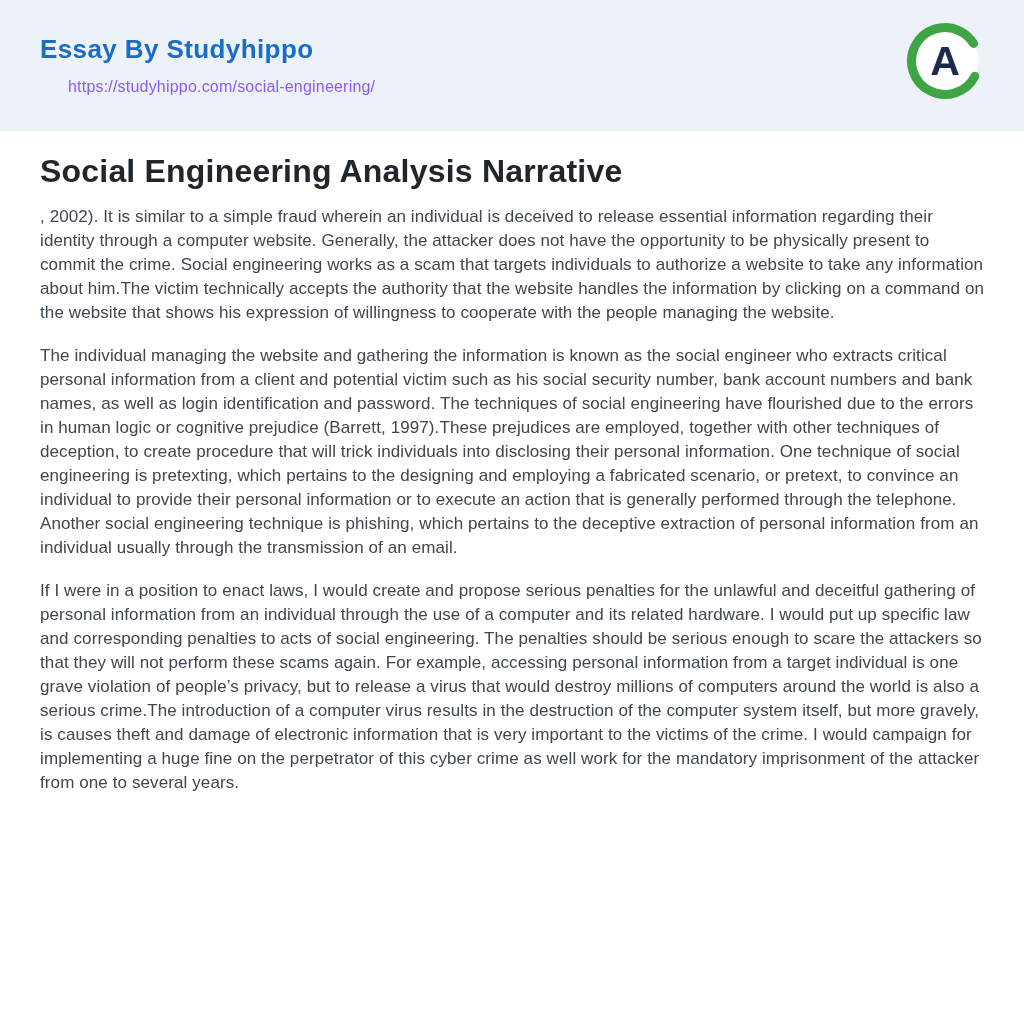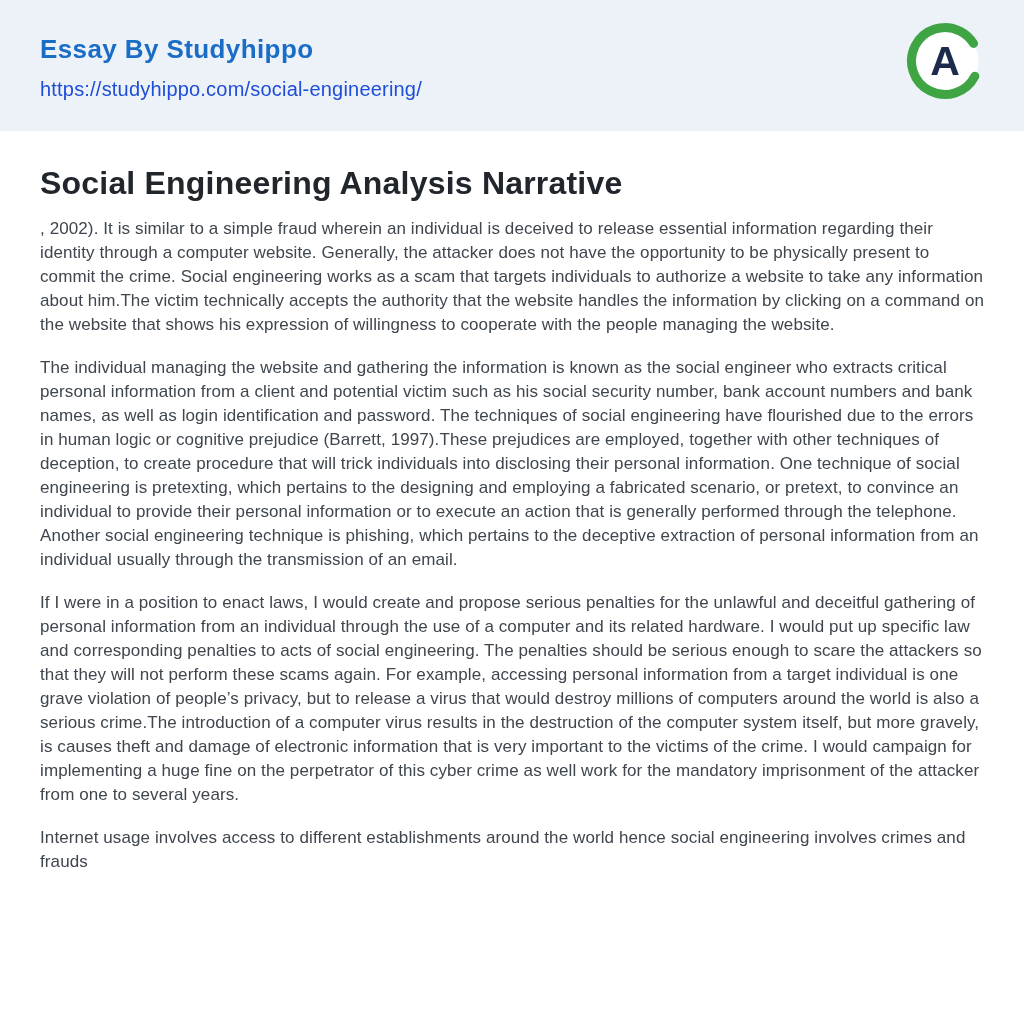--- a/index.html
+++ b/index.html
@@ -22,41 +22,42 @@
     display:inline-block;
     font-size:26px;
     font-weight:700;
     color:#1a6dc6;
     text-decoration:none;
     letter-spacing:0.4px;
   }
   .site-url {
     display:block;
     margin-top:13px;
-    font-size:20px;
-    color:#1d4ed8;
+    font-size:16px;
+    color:#8b5cf6;
     text-decoration:none;
     letter-spacing:0.2px;
+    margin-left:28px;
   }
   .logo {
     position:absolute;
     top:22px;
     right:40px;
     width:78px;
     height:78px;
   }
   main {
     padding:20px 40px 0;
   }
   h1 {
     font-size:32px;
     font-weight:700;
     color:#21262d;
     letter-spacing:0.2px;
-    margin:14px 0 15px;
+    margin:2px 0 15px;
   }
   p {
     font-size:17px;
     line-height:24px;
     letter-spacing:0.1px;
     margin-bottom:19px;
     color:#3f464e;
   }
 </style>
 </head>
@@ -72,14 +73,13 @@
       <text x="39" y="53" text-anchor="middle" font-family="Liberation Sans, sans-serif" font-size="41" font-weight="bold" fill="#1c2b4d">A</text>
     </svg>
   </div>
 </header>
 
 <main>
   <h1>Social Engineering Analysis Narrative</h1>
   <p>, 2002). It is similar to a simple fraud wherein an individual is deceived to release essential information regarding their identity through a computer website. Generally, the attacker does not have the opportunity to be physically present to commit the crime. Social engineering works as a scam that targets individuals to authorize a website to take any information about him.The victim technically accepts the authority that the website handles the information by clicking on a command on the website that shows his expression of willingness to cooperate with the people managing the website.</p>
   <p>The individual managing the website and gathering the information is known as the social engineer who extracts critical personal information from a client and potential victim such as his social security number, bank account numbers and bank names, as well as login identification and password. The techniques of social engineering have flourished due to the errors in human logic or cognitive prejudice (Barrett, 1997).These prejudices are employed, together with other techniques of deception, to create procedure that will trick individuals into disclosing their personal information. One technique of social engineering is pretexting, which pertains to the designing and employing a fabricated scenario, or pretext, to convince an individual to provide their personal information or to execute an action that is generally performed through the telephone. Another social engineering technique is phishing, which pertains to the deceptive extraction of personal information from an individual usually through the transmission of an email.</p>
   <p>If I were in a position to enact laws, I would create and propose serious penalties for the unlawful and deceitful gathering of personal information from an individual through the use of a computer and its related hardware. I would put up specific law and corresponding penalties to acts of social engineering. The penalties should be serious enough to scare the attackers so that they will not perform these scams again. For example, accessing personal information from a target individual is one grave violation of people’s privacy, but to release a virus that would destroy millions of computers around the world is also a serious crime.The introduction of a computer virus results in the destruction of the computer system itself, but more gravely, is causes theft and damage of electronic information that is very important to the victims of the crime. I would campaign for implementing a huge fine on the perpetrator of this cyber crime as well work for the mandatory imprisonment of the attacker from one to several years.</p>
-  <p>Internet usage involves access to different establishments around the world hence social engineering involves crimes and frauds</p>
 </main>
 
 </body></html>

